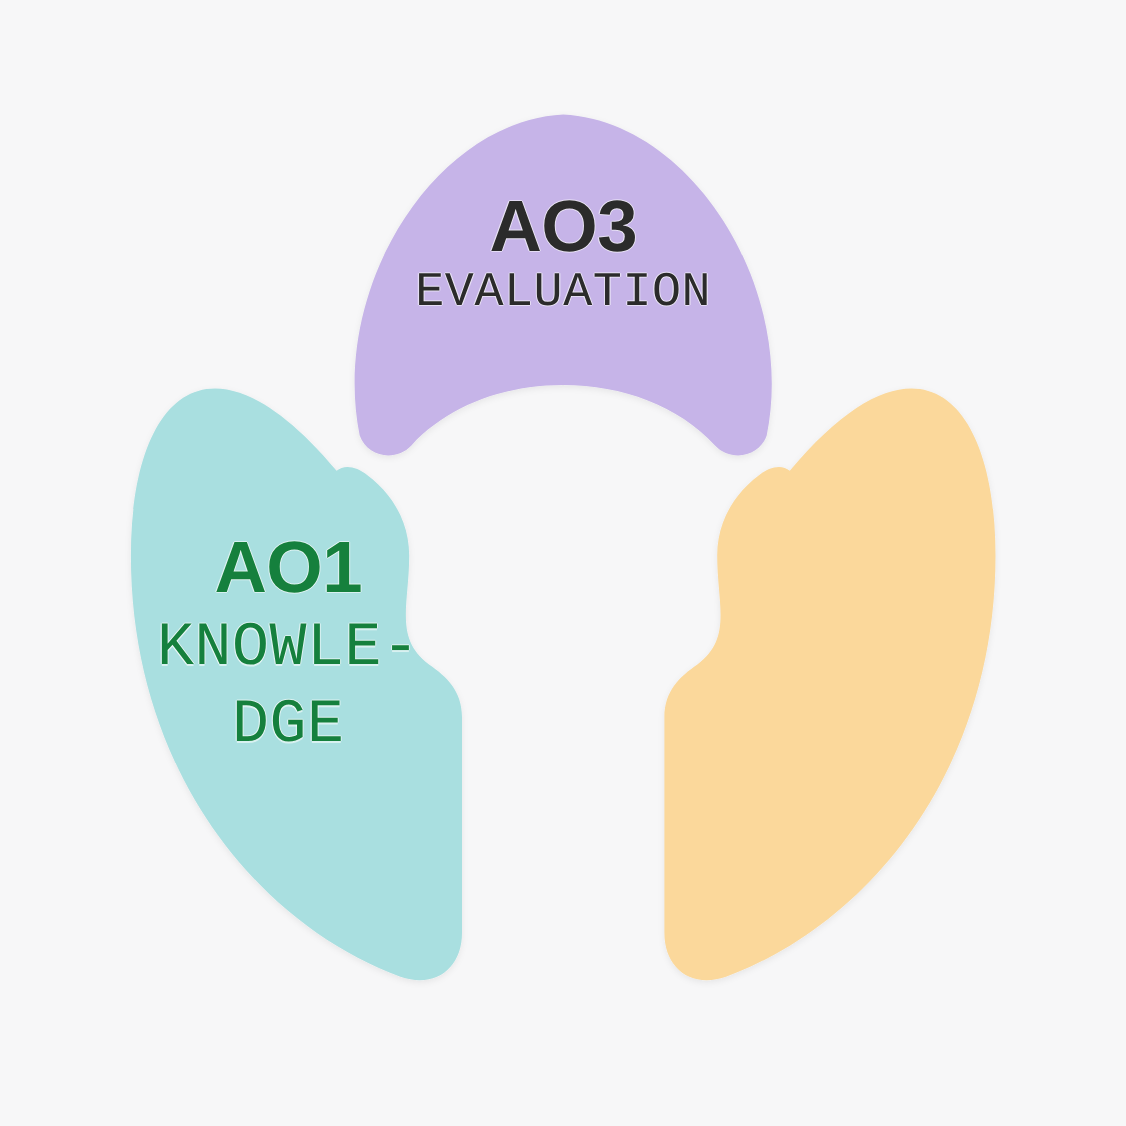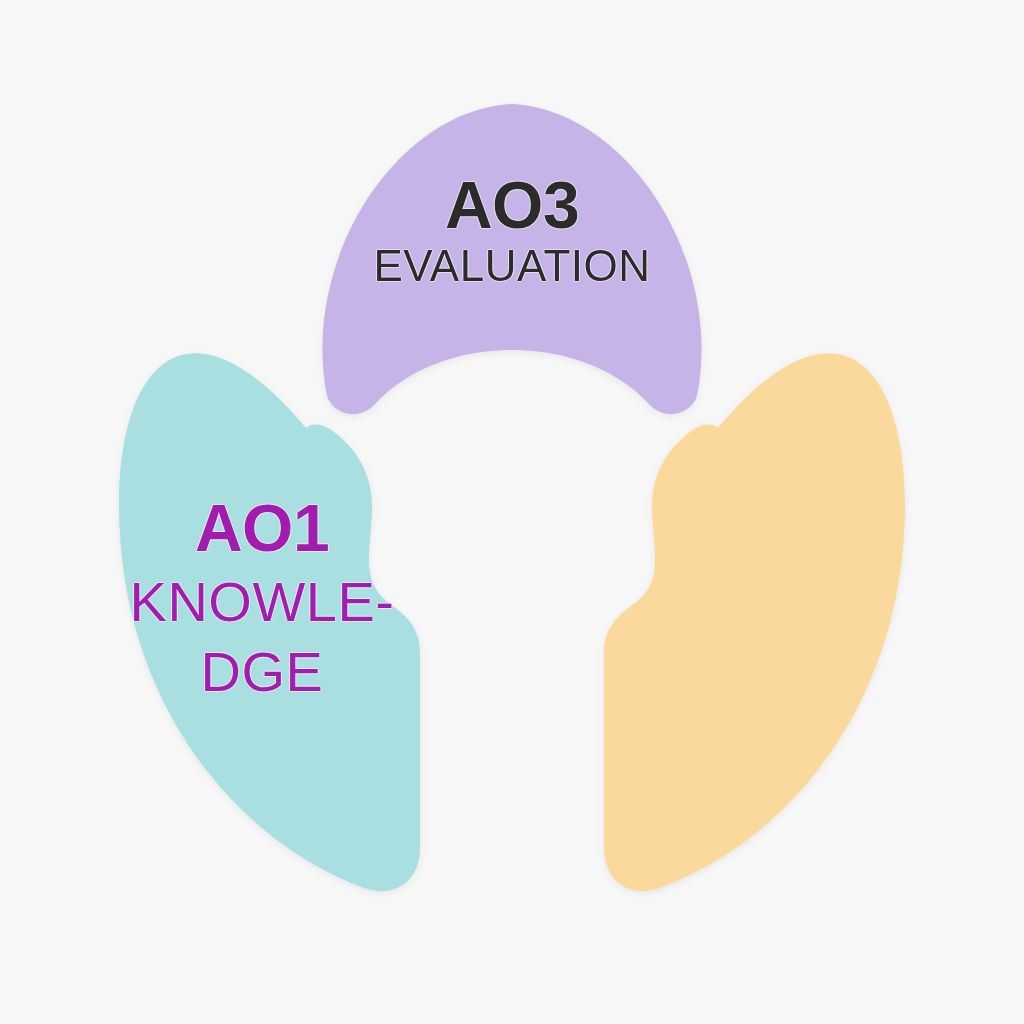--- a/index.html
+++ b/index.html
@@ -48,20 +48,21 @@
     display: block;
     white-space: nowrap;
   }
   .seg-name {
     font-size: 44px;
     font-weight: 400;
     letter-spacing: 0.5px;
     display: block;
     margin-top: 6px;
     white-space: pre-line;
+    font-family: Liberation Mono, monospace;
   }
 
   
   #label-ao3 {
     left: 282px;
     top: 172px;
     width: 460px;
   }
   #label-ao1 {
     left: 92px;
@@ -115,20 +116,20 @@
              C 358 580, 372 550, 372 505
              C 372 476, 358 450, 334 432
              C 324 424, 313 422, 306 428 Z"></path>
   </svg>
 
   <div class="seg-label" id="label-ao3" style="color: rgb(43, 43, 43);">
     <span class="seg-code">AO3</span>
     <span class="seg-name">EVALUATION</span>
   </div>
 
-  <div class="seg-label" id="label-ao1" style="color: #a21caf; margin-top: 13px;">
+  <div class="seg-label" id="label-ao1" style="color: #15803d;">
     <span class="seg-code">AO1</span>
     <span class="seg-name">KNOWLE-
 DGE</span>
   </div>
 
 
 </div>
 
 </body></html>

